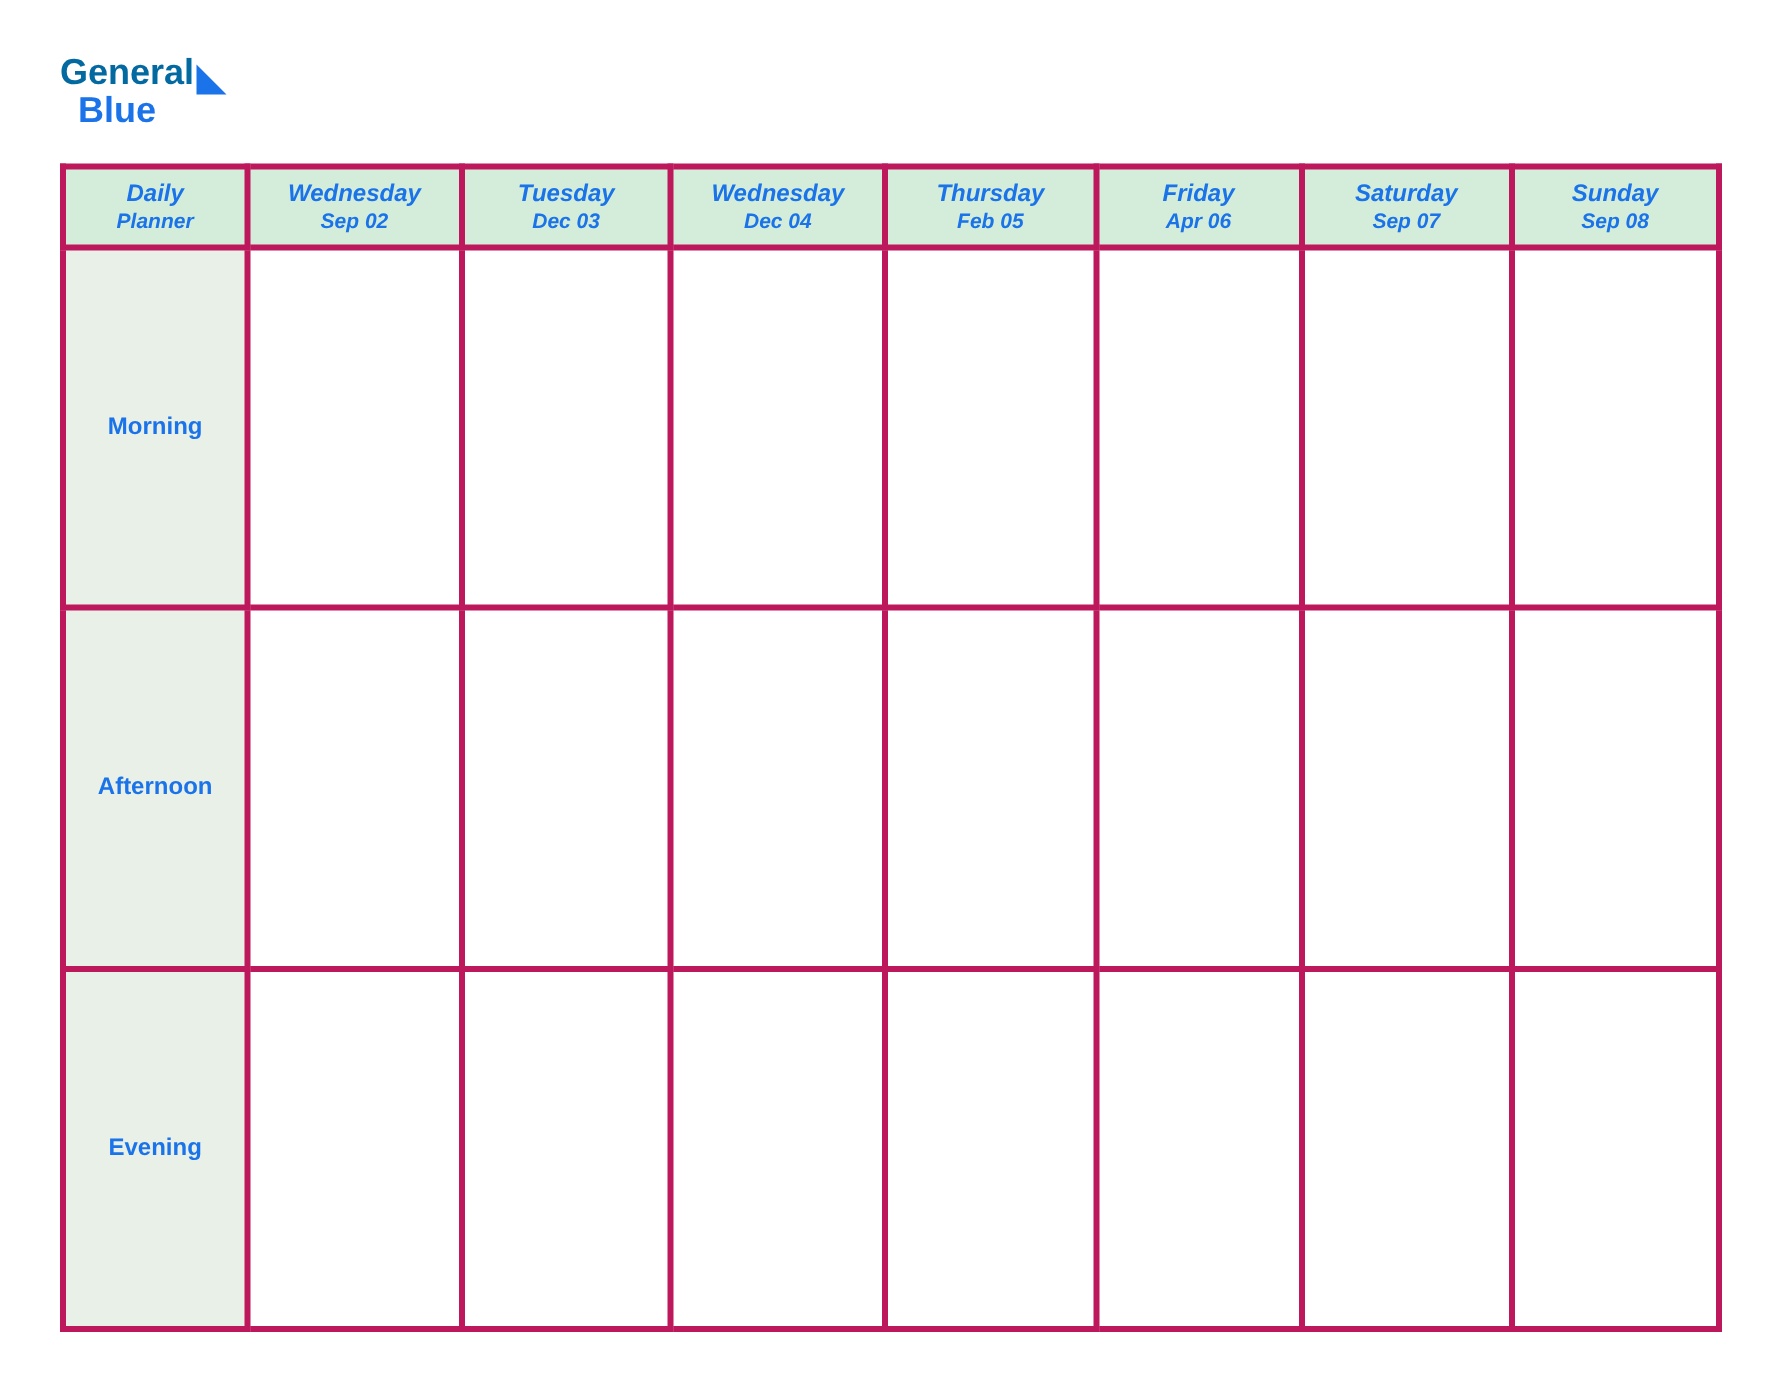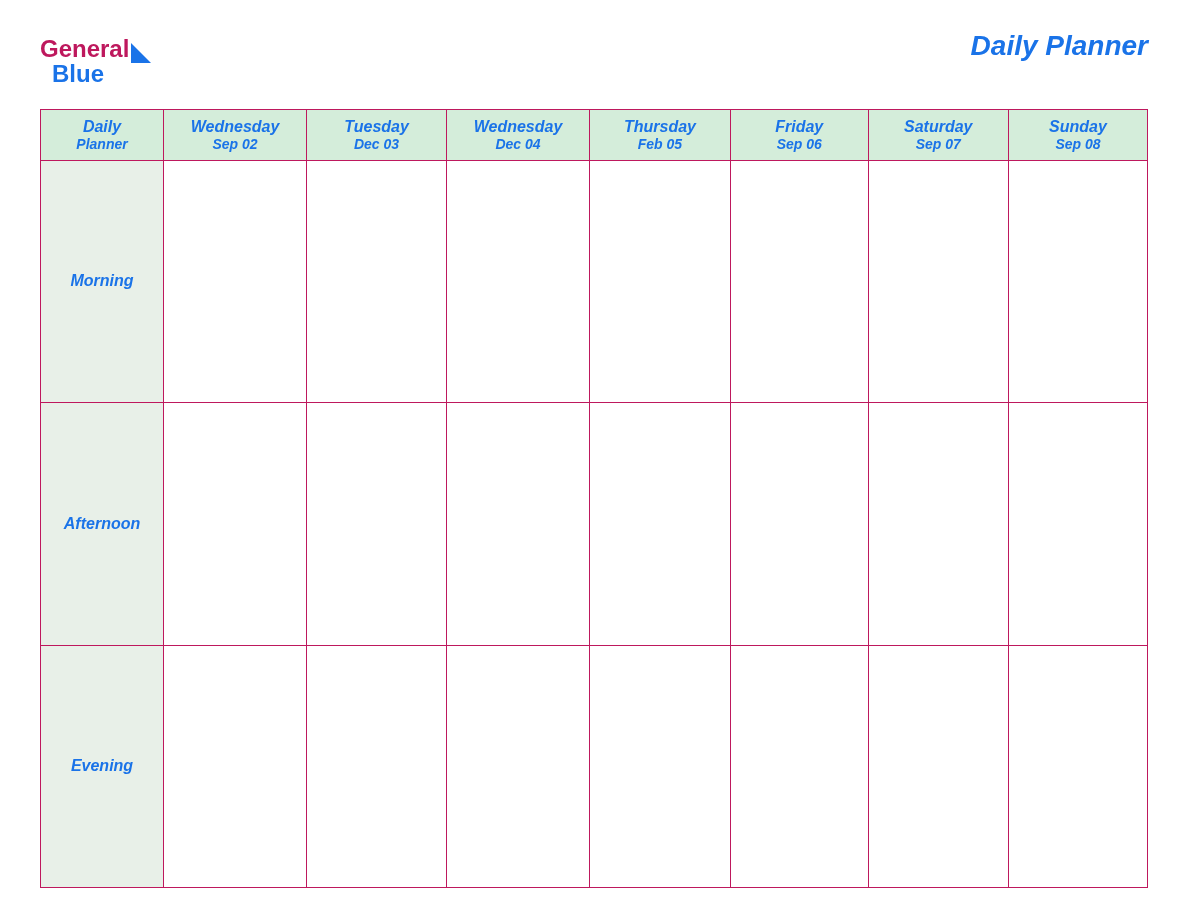--- a/index.html
+++ b/index.html
@@ -58,21 +58,21 @@
 
     .planner-table {
       border-collapse: collapse;
       width: 100%;
       flex: 1;
       border: 1.5px solid #999;
     }
 
     .planner-table th,
     .planner-table td {
-      border: 1px solid #be185d;
+      border: 4px solid #be185d;
       text-align: center;
       vertical-align: middle;
     }
 
     .header-row th {
       background-color: #d4edda;
       padding: 8px 4px;
       font-style: italic;
       color: #1a73e8;
       font-size: 15px;
@@ -84,21 +84,20 @@
       display: block;
     }
 
     .header-row th .day-date {
       font-size: 14px;
       display: block;
     }
 
     .time-cell {
       background-color: #e8f0e8;
-      font-style: italic;
       font-weight: bold;
       color: #1a73e8;
       font-size: 16px;
       width: 130px;
       height: 170px;
     }
 
     .content-cell {
       height: 170px;
       background-color: #ffffff;
@@ -115,32 +114,31 @@
   </style>
 </head>
 <body>
 
 <div class="page">
 
   <div class="header">
 
     <div class="logo">
       <div style="line-height:1.2;">
-        <div style="font-size:24px; font-weight:bold; color:#be185d; display:flex; align-items:center;text-align:right;">
+        <div style="font-size:24px; font-weight:bold; color:#0369a1; display:flex; align-items:center;text-align:right;">
           <span>General</span>
           <div style="display:inline-block; margin-left:2px; margin-top:8px;">
             <div style="width:0; height:0; border-left:20px solid #1a73e8; border-top:20px solid transparent;"></div>
           </div>
         </div>
         <div style="font-size:24px; font-weight:bold; color:#1a73e8; margin-top:-4px;margin-left:12px;">Blue</div>
       </div>
     </div>
 
     <div class="title-block">
-      <div class="title-main">Daily Planner</div>
     </div>
   </div>
 
   <table class="planner-table">
     <thead>
       <tr class="header-row">
         <th class="col-label">
           <span class="day-name">Daily</span>
           <span class="day-date">Planner</span>
         </th>
@@ -155,21 +153,21 @@
         <th class="col-day">
           <span class="day-name">Wednesday</span>
           <span class="day-date">Dec 04</span>
         </th>
         <th class="col-day">
           <span class="day-name">Thursday</span>
           <span class="day-date">Feb 05</span>
         </th>
         <th class="col-day">
           <span class="day-name">Friday</span>
-          <span class="day-date">Sep 06</span>
+          <span class="day-date">Apr 06</span>
         </th>
         <th class="col-day">
           <span class="day-name">Saturday</span>
           <span class="day-date">Sep 07</span>
         </th>
         <th class="col-day">
           <span class="day-name">Sunday</span>
           <span class="day-date">Sep 08</span>
         </th>
       </tr>

